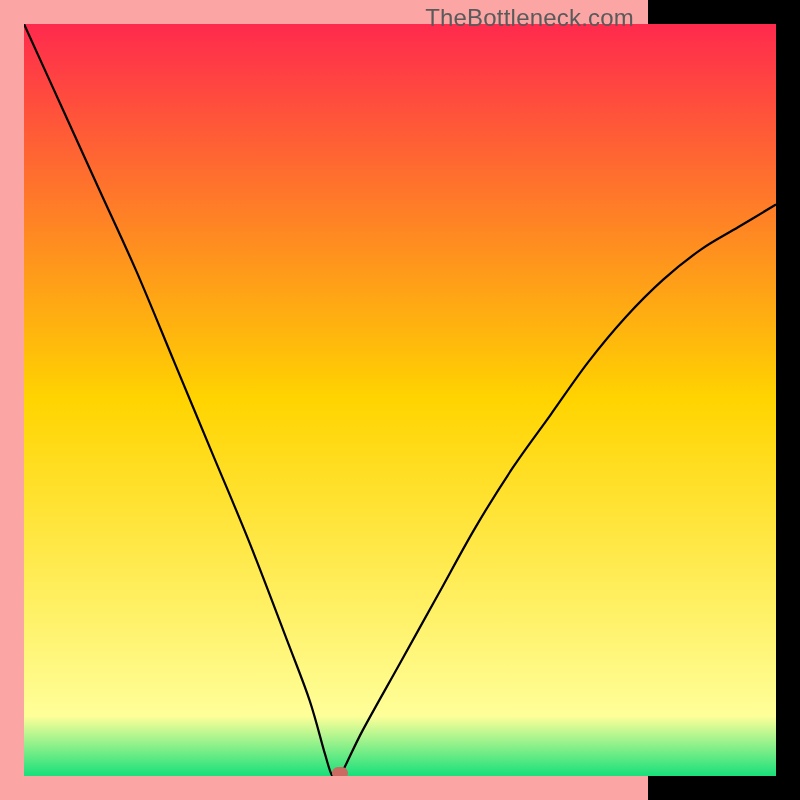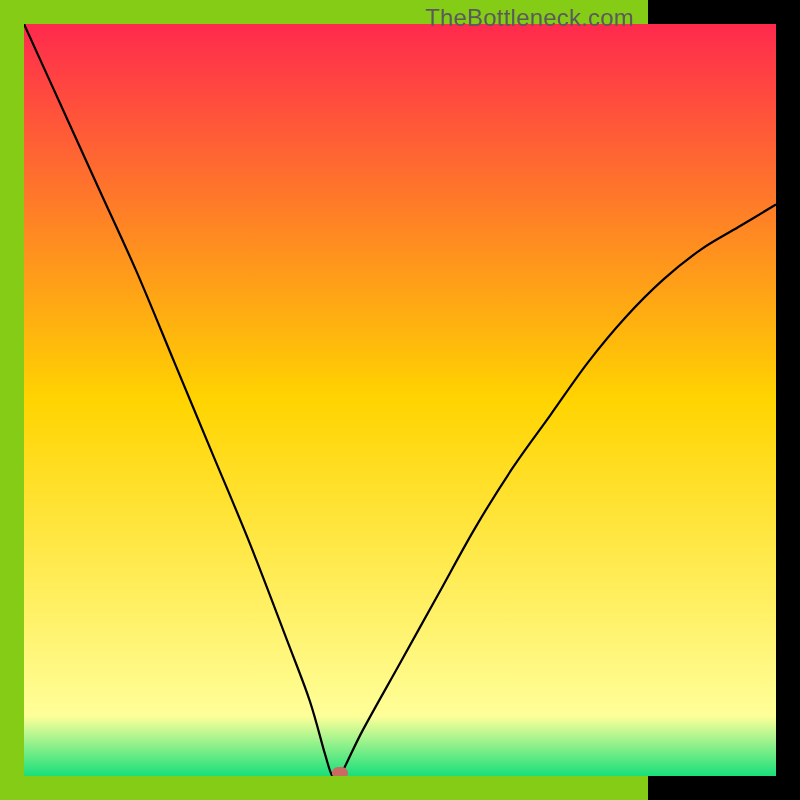--- a/index.html
+++ b/index.html
@@ -8,21 +8,21 @@
     width: 800px;
     height: 800px;
     background: #000000;
     overflow: hidden;
     font-family: Arial, Helvetica, sans-serif;
   }
   .outer {
     position: relative;
     width: 648px;
     height: 800px;
-    background: #84cc16;
+    background: #fca5a5;
     text-decoration: underline;
   }
   .watermark {
     position: absolute;
     top: 4px;
     right: 14px;
     color: #5a5a5a;
     font-size: 24px;
     font-weight: 400;
     letter-spacing: 0.2px;

